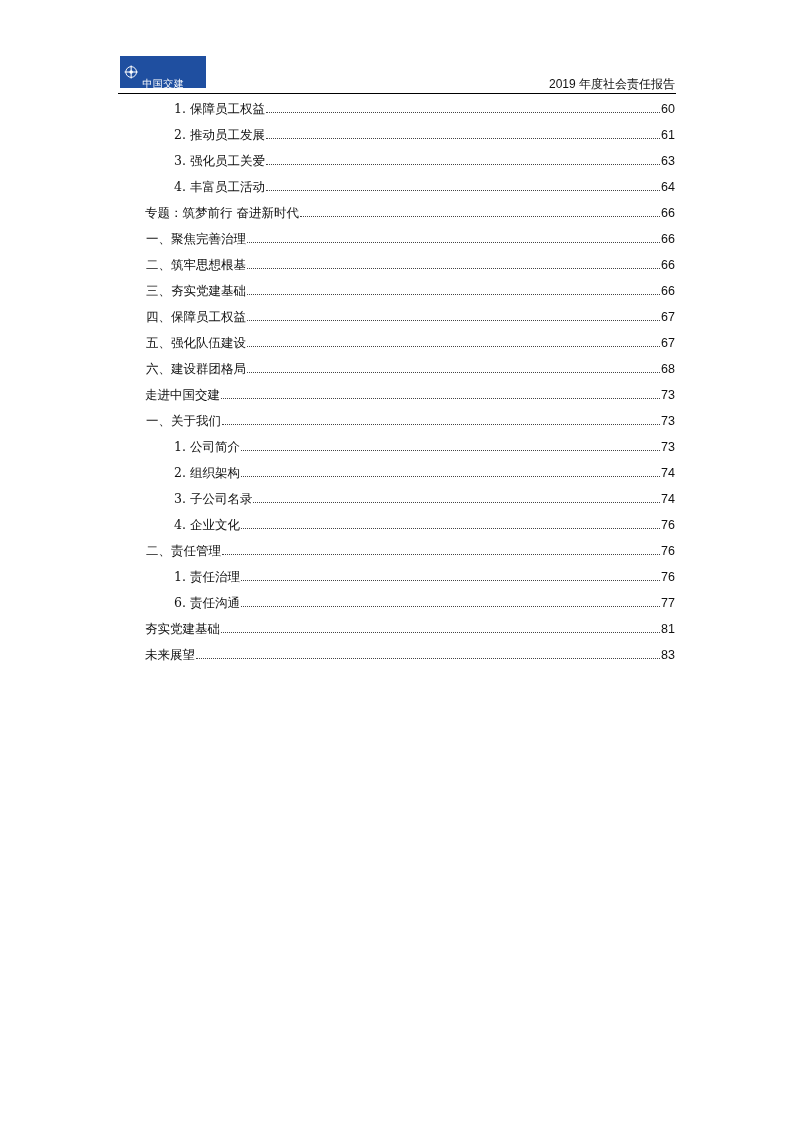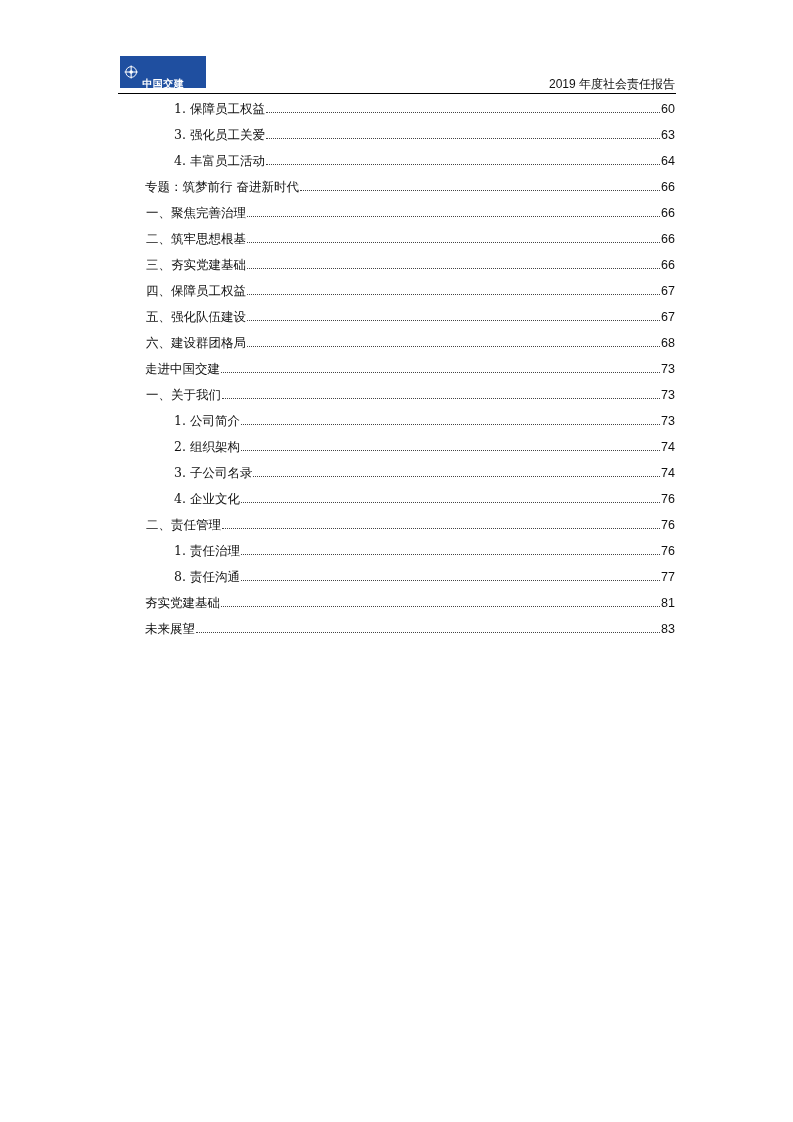--- a/index.html
+++ b/index.html
@@ -2,21 +2,21 @@
 <html><head>
 <meta charset="utf-8">
 <style>
   html, body { margin: 0; padding: 0; background: #ffffff; }
   body { width: 793px; height: 1122px; position: relative; overflow: hidden;
          font-family: "DejaVu Serif", "Liberation Serif", serif; color: #111; }
   .logo { position: absolute; left: 120px; top: 56px; width: 86px; height: 32px;
           background: #1f4fa0; display: flex; align-items: center; box-sizing: border-box; padding-left: 4px; }
   .logo-mark { width: 24px; height: 24px; }
   .logo-text { display: flex; flex-direction: column; margin-left: 4px; color: #fff; }
-  .logo-cn { font-family: "DejaVu Sans", sans-serif; font-size: 10px; font-weight: bold; letter-spacing: 0.5px; line-height: 12px; margin-top: 28px; }
+  .logo-cn { font-family: "DejaVu Sans", sans-serif; font-size: 10px; font-weight: normal; letter-spacing: 0.5px; line-height: 12px; margin-top: 28px; }
   .logo-en { font-family: "DejaVu Sans", sans-serif; font-size: 3px; line-height: 5px; white-space: nowrap; opacity: 0.85; }
   .header-title { position: absolute; right: 118px; top: 76px; font-size: 12px;
                   font-family: "Liberation Sans", "DejaVu Sans", sans-serif; }
   .header-rule { position: absolute; left: 118px; top: 93px; width: 558px; height: 1px; background: #000; }
   .toc { position: absolute; left: 118px; top: 100px; width: 557px; }
   .row { display: flex; align-items: baseline; height: 26px; line-height: 18px; font-size: 12.5px; }
   .row .label { white-space: nowrap; flex: 0 0 auto; }
   .row .dots { flex: 1 1 auto; border-bottom: 1px dotted #444; margin: 0 1px 4px 1px; height: 1px; align-self: flex-end; position: relative; top: -9px; }
   .row .page { flex: 0 0 auto; font-family: "Liberation Sans", "DejaVu Sans", sans-serif; font-size: 12.5px; }
   .lvl1 { padding-left: 0; margin-left: 27px; }
@@ -40,20 +40,25 @@
 </div>
 
 <div class="header-title">2019 年度社会责任报告</div>
 <div class="header-rule"></div>
 
 <div class="toc" id="toc">
     <div class="row lvl3">
       <span class="label">1. 保障员工权益</span>
       <span class="dots"></span>
       <span class="page">60</span>
+    </div>
+    <div class="row lvl3">
+      <span class="label">2. 推动员工发展</span>
+      <span class="dots"></span>
+      <span class="page">61</span>
     </div>
     <div class="row lvl3">
       <span class="label">3. 强化员工关爱</span>
       <span class="dots"></span>
       <span class="page">63</span>
     </div>
     <div class="row lvl3">
       <span class="label">4. 丰富员工活动</span>
       <span class="dots"></span>
       <span class="page">64</span>
@@ -127,21 +132,21 @@
       <span class="label">二、责任管理</span>
       <span class="dots"></span>
       <span class="page">76</span>
     </div>
     <div class="row lvl3">
       <span class="label">1. 责任治理</span>
       <span class="dots"></span>
       <span class="page">76</span>
     </div>
     <div class="row lvl3">
-      <span class="label">8. 责任沟通</span>
+      <span class="label">6. 责任沟通</span>
       <span class="dots"></span>
       <span class="page">77</span>
     </div>
     <div class="row lvl1">
       <span class="label">夯实党建基础</span>
       <span class="dots"></span>
       <span class="page">81</span>
     </div>
     <div class="row lvl1">
       <span class="label">未来展望</span>

